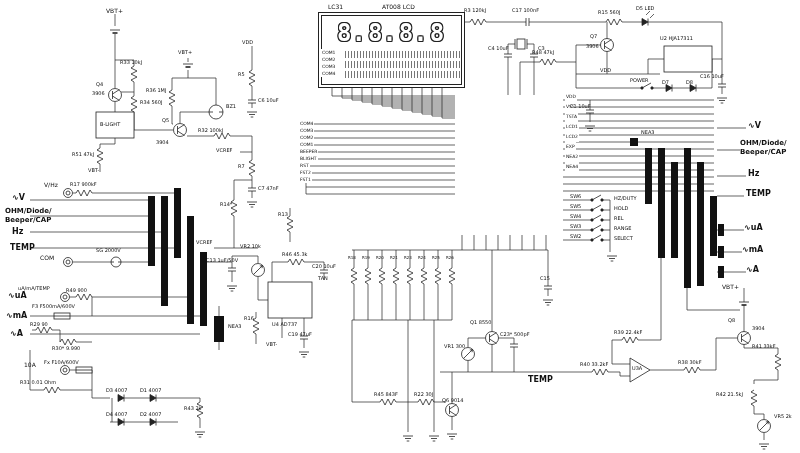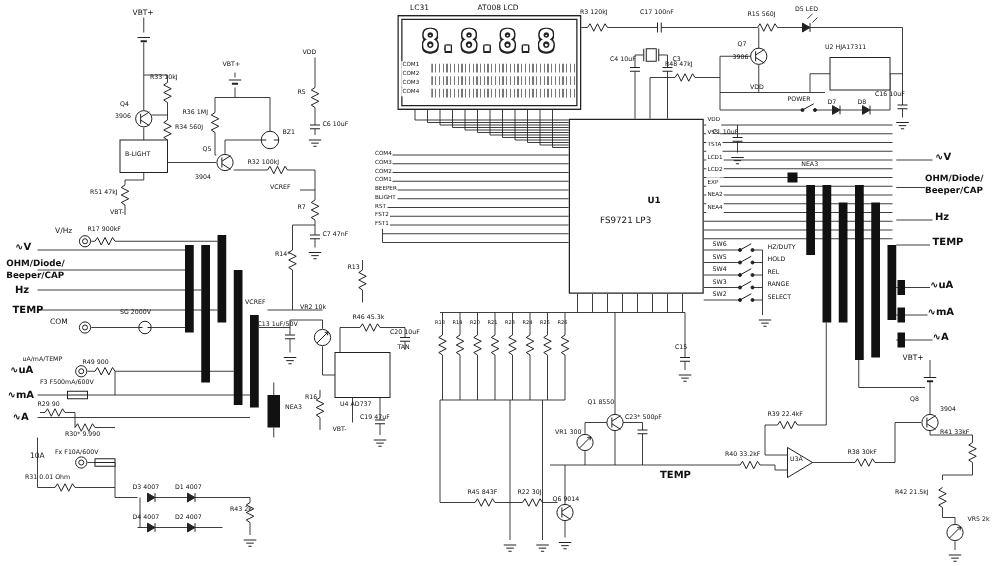--- a/index.html
+++ b/index.html
@@ -236,24 +236,20 @@
         <span>COM1</span>
         <span>COM2</span>
         <span>COM3</span>
         <span>COM4</span>
       </div>
   <div class="lcd-hatch" style="left:26px;top:38px;width:116px"></div>
   <div class="lcd-hatch" style="left:26px;top:48px;width:116px"></div>
   <div class="lcd-hatch" style="left:26px;top:58px;width:116px"></div>
 </div>
 
-<div class="ic">
-  <span class="ref">U1</span>
-  <span class="part">FS9721 LP3</span>
-</div>
 <div class="pin-col" style="left:299px;top:120px">
       <span>COM4</span>
       <span>COM3</span>
       <span>COM2</span>
       <span>COM1</span>
       <span>BEEPER</span>
       <span>BLIGHT</span>
       <span>RST</span>
       <span>FST2</span>
       <span>FST1</span>

